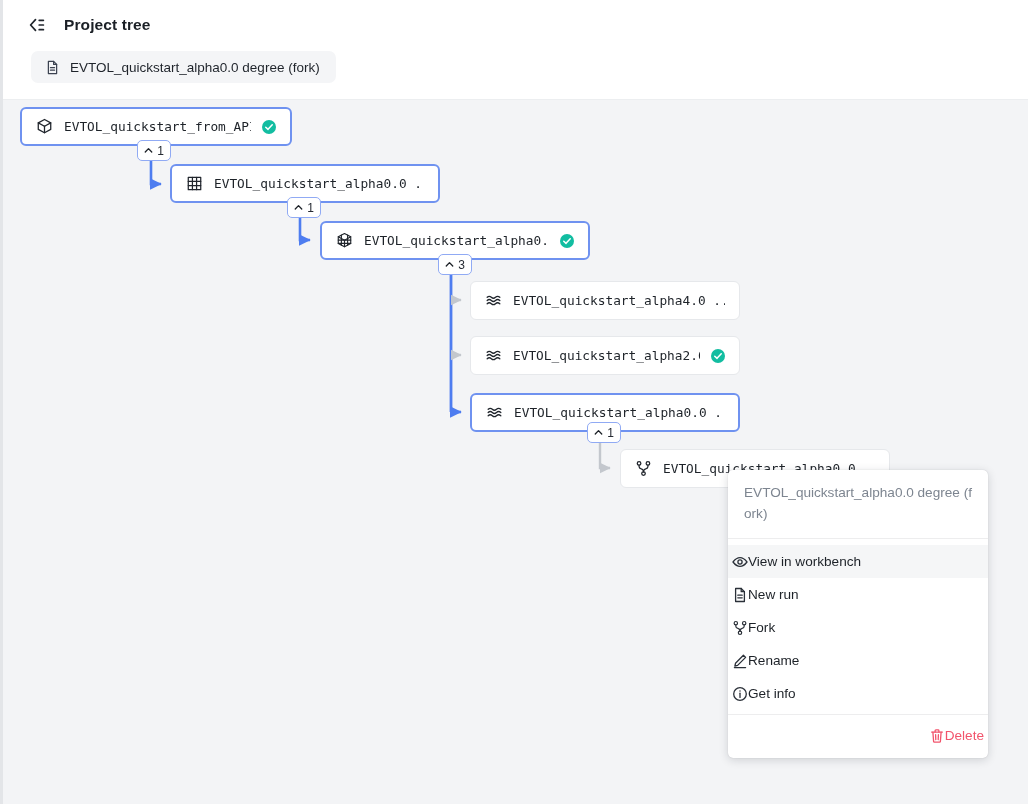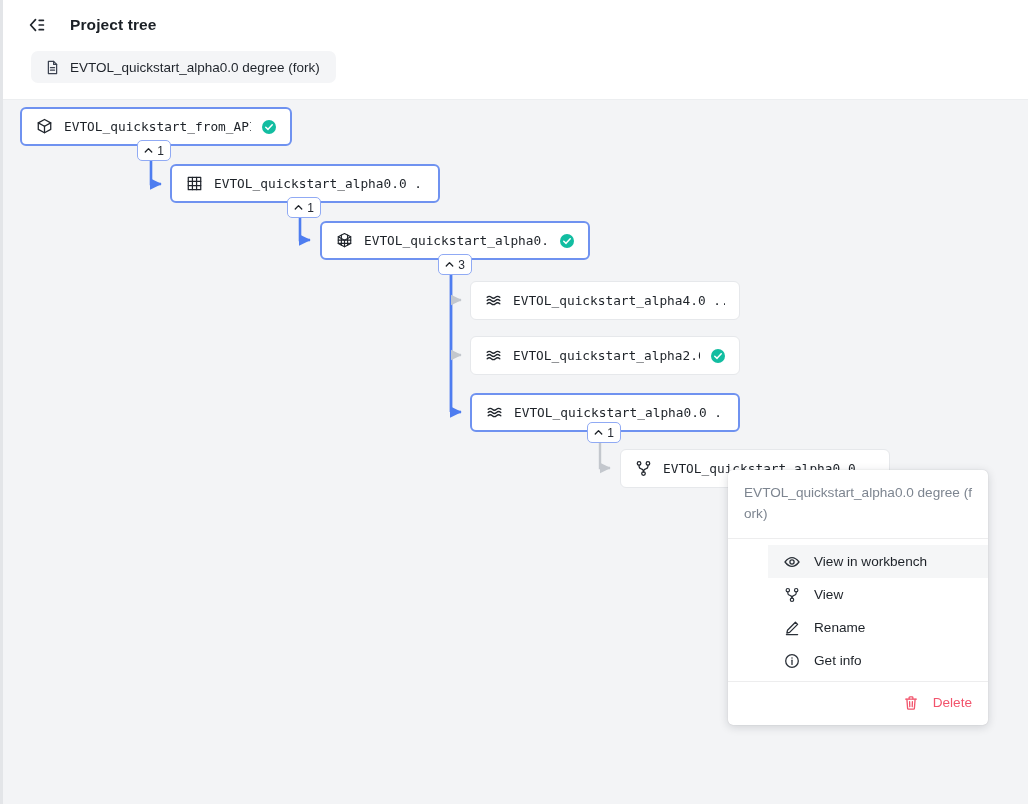--- a/index.html
+++ b/index.html
@@ -34,21 +34,21 @@
     left: 3px; top: 0;
     width: 1025px; height: 100px;
     background: #ffffff;
     border-bottom: 1px solid #eceef0;
   }
   .header-title-row {
     position: absolute;
     left: 25px; top: 16px;
     display: flex;
     align-items: center;
-    gap: 24px;
+    gap: 18px;
   }
   .panel-icon { width: 18px; height: 18px; display: block; color: #20252c; }
   .panel-title {
     font-size: 15.5px;
     font-weight: bold;
     color: #1b2026;
     letter-spacing: 0.1px;
   }
 
   .breadcrumb-chip {
@@ -141,26 +141,25 @@
     line-height: 1.55;
     color: #7d8590;
     border-bottom: 1px solid #ededee;
     word-break: break-all;
   }
   .cm-list { padding: 0 0 0 0; }
   .cm-item {
     height: 33px;
     display: flex;
     align-items: center;
-    gap: 14px;
-    padding: 0 16px;
+    gap: 0;
+    padding: 0 4px;
     font-size: 13.6px;
     color: #1d2228;
     cursor: default;
-    margin-left: 40px;
   }
   .cm-item.hover { background: #f5f6f7; }
   .cm-item .cm-icon { width: 16px; height: 16px; flex: none; color: #2b3139; display: block; }
   .cm-sep { height: 1px; background: #ededee; margin: 4px 0; }
   .cm-item.danger { color: #f2546c; justify-content: flex-end; }
   .cm-item.danger .cm-icon { color: #f2546c; }
   .cm-spacer-top { height: 6px; }
   .cm-spacer-bottom { height: 6px; }
 </style>
 </head>
@@ -365,32 +364,43 @@
       <div class="cm-item hover">
         <span>
           <svg class="cm-icon" viewBox="0 0 16 16" fill="none" stroke="currentColor" stroke-width="1.3" stroke-linecap="round" stroke-linejoin="round">
             <path d="M1 8 q3.3 -4.4 7 -4.4 T15 8 q-3.3 4.4 -7 4.4 T1 8 z"></path>
             <circle cx="8" cy="8" r="2.1"></circle>
           </svg>
         </span>
         <span>View in workbench</span>
       </div>
 
+      <div class="cm-item">
+        <span>
+          <svg class="cm-icon" viewBox="0 0 16 16" fill="none" stroke="currentColor" stroke-width="1.3" stroke-linecap="round" stroke-linejoin="round">
+            <path d="M9.2 1.5H3.6v13h8.8V4.7z"></path>
+            <polyline points="9.2,1.5 9.2,4.7 12.4,4.7"></polyline>
+            <line x1="5.8" y1="8.2" x2="10.2" y2="8.2"></line>
+            <line x1="5.8" y1="10.8" x2="10.2" y2="10.8"></line>
+          </svg>
+        </span>
+        <span>New run</span>
+      </div>
 
       <div class="cm-item">
         <span>
           <svg class="cm-icon" viewBox="0 0 18 18" fill="none" stroke="currentColor" stroke-width="1.35" stroke-linecap="round" stroke-linejoin="round">
             <circle cx="4.3" cy="3.6" r="1.9"></circle>
             <circle cx="13.7" cy="3.6" r="1.9"></circle>
             <circle cx="9" cy="14.4" r="1.9"></circle>
             <path d="M4.3 5.5 V7 q0 2 2.3 2.5 Q9 10 9 12.5"></path>
             <path d="M13.7 5.5 V7 q0 2 -2.3 2.5 Q9 10 9 12.5"></path>
           </svg>
         </span>
-        <span>View</span>
+        <span>Fork</span>
       </div>
 
 
       <div class="cm-item">
         <span>
           <svg class="cm-icon" viewBox="0 0 16 16" fill="none" stroke="currentColor" stroke-width="1.3" stroke-linecap="round" stroke-linejoin="round">
             <path d="M11.4 2.2 L13.6 4.4 L5.6 12.4 L2.9 13 L3.5 10.3 Z"></path>
             <line x1="2.4" y1="14.6" x2="13.6" y2="14.6"></line>
           </svg>
         </span>

